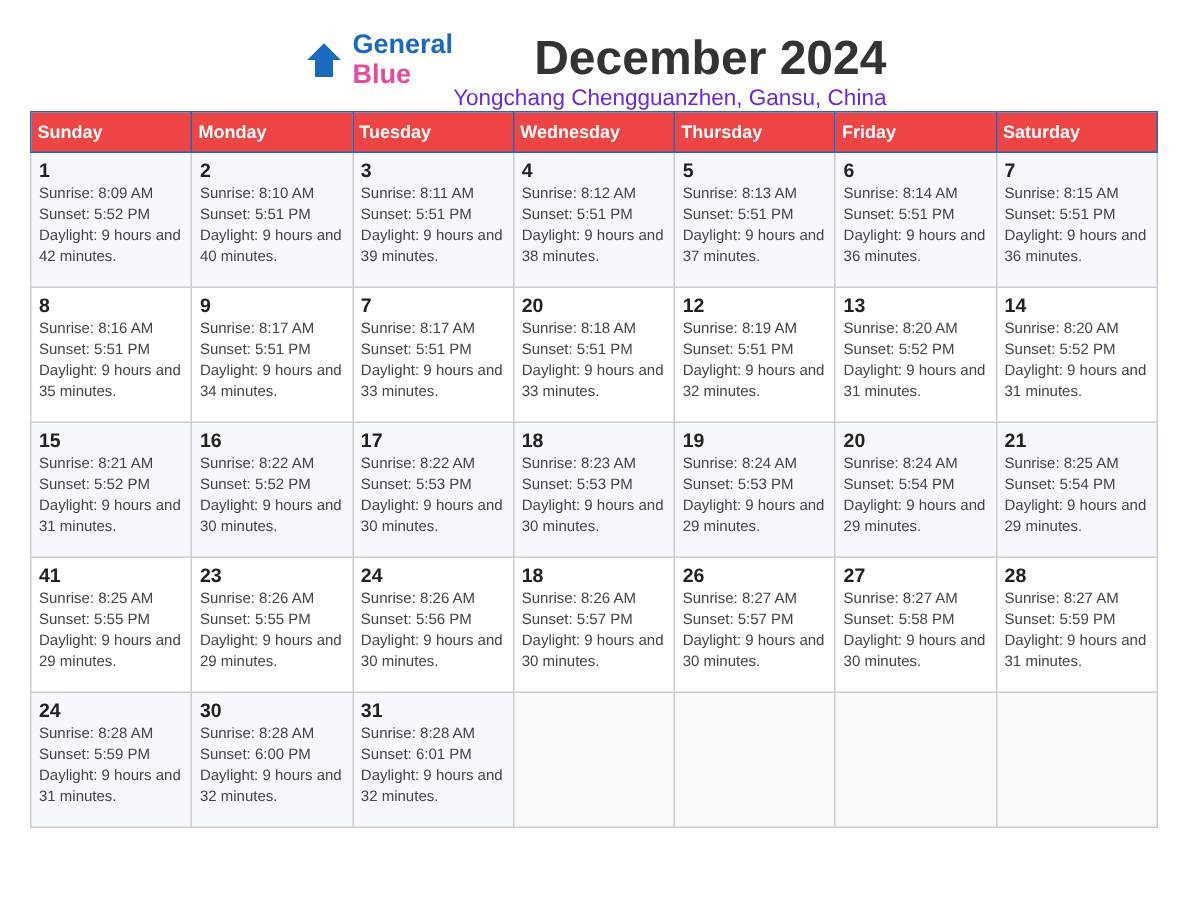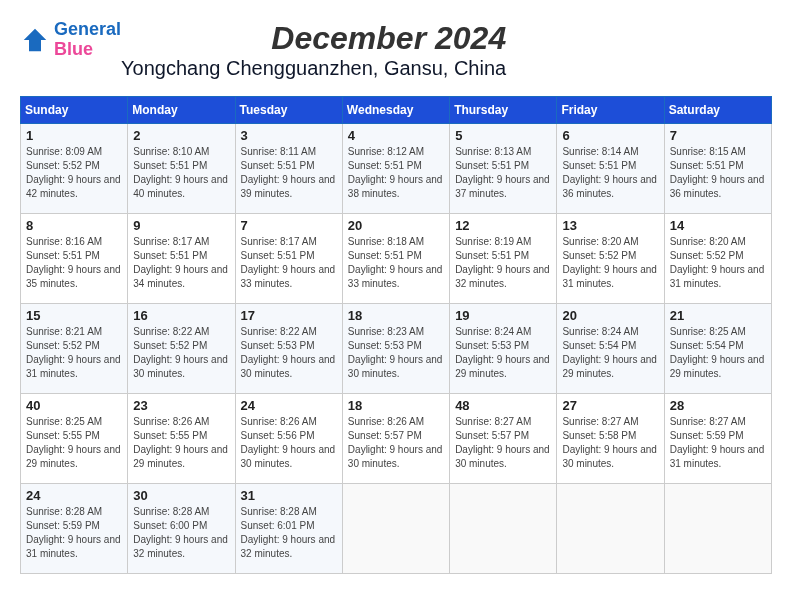--- a/index.html
+++ b/index.html
@@ -5,23 +5,23 @@
     * { box-sizing: border-box; margin: 0; padding: 0; }
     body {
       font-family: Arial, sans-serif;
       background: #fff;
       width: 792px;
       min-height: 612px;
       padding: 20px;
     }
     .header {
       display: flex;
-      justify-content: flex-start;
+      justify-content: center;
       align-items: flex-start;
-      margin-bottom: 16px;
+      margin-bottom: 0;
     }
     .logo {
       display: flex;
       align-items: center;
     }
     .logo-text {
       font-size: 18px;
       font-weight: bold;
       color: #333;
       line-height: 1.1;
@@ -34,33 +34,32 @@
       height: 30px;
       margin-right: 4px;
     }
     .title-block {
       text-align: right;
     }
     .month-title {
       font-size: 32px;
       font-weight: bold;
       color: #333;
-      font-style: italic;
     }
     .location {
-      font-size: 20px;
-      color: #0f172a;
+      font-size: 15px;
+      color: #6d28d9;
     }
     .calendar {
       width: 100%;
       border-collapse: collapse;
       font-size: 10.5px;
     }
     .calendar thead th {
-      background-color: #1d4ed8;
+      background-color: #ef4444;
       color: #fff;
       padding: 6px 4px;
       text-align: left;
       font-size: 12px;
       font-weight: bold;
       border: 1px solid #1a6abf;
     }
     .calendar tbody td {
       vertical-align: top;
       padding: 4px 5px;
@@ -208,37 +207,37 @@
           <span class="day-num">20</span>
           <div class="day-detail">Sunrise: 8:24 AM<br>Sunset: 5:54 PM<br>Daylight: 9 hours and 29 minutes.</div>
         </td>
         <td>
           <span class="day-num">21</span>
           <div class="day-detail">Sunrise: 8:25 AM<br>Sunset: 5:54 PM<br>Daylight: 9 hours and 29 minutes.</div>
         </td>
       </tr>
       <tr>
         <td>
-          <span class="day-num">40</span>
+          <span class="day-num">41</span>
           <div class="day-detail">Sunrise: 8:25 AM<br>Sunset: 5:55 PM<br>Daylight: 9 hours and 29 minutes.</div>
         </td>
         <td>
           <span class="day-num">23</span>
           <div class="day-detail">Sunrise: 8:26 AM<br>Sunset: 5:55 PM<br>Daylight: 9 hours and 29 minutes.</div>
         </td>
         <td>
           <span class="day-num">24</span>
           <div class="day-detail">Sunrise: 8:26 AM<br>Sunset: 5:56 PM<br>Daylight: 9 hours and 30 minutes.</div>
         </td>
         <td>
           <span class="day-num">18</span>
           <div class="day-detail">Sunrise: 8:26 AM<br>Sunset: 5:57 PM<br>Daylight: 9 hours and 30 minutes.</div>
         </td>
         <td>
-          <span class="day-num">48</span>
+          <span class="day-num">26</span>
           <div class="day-detail">Sunrise: 8:27 AM<br>Sunset: 5:57 PM<br>Daylight: 9 hours and 30 minutes.</div>
         </td>
         <td>
           <span class="day-num">27</span>
           <div class="day-detail">Sunrise: 8:27 AM<br>Sunset: 5:58 PM<br>Daylight: 9 hours and 30 minutes.</div>
         </td>
         <td>
           <span class="day-num">28</span>
           <div class="day-detail">Sunrise: 8:27 AM<br>Sunset: 5:59 PM<br>Daylight: 9 hours and 31 minutes.</div>
         </td>

